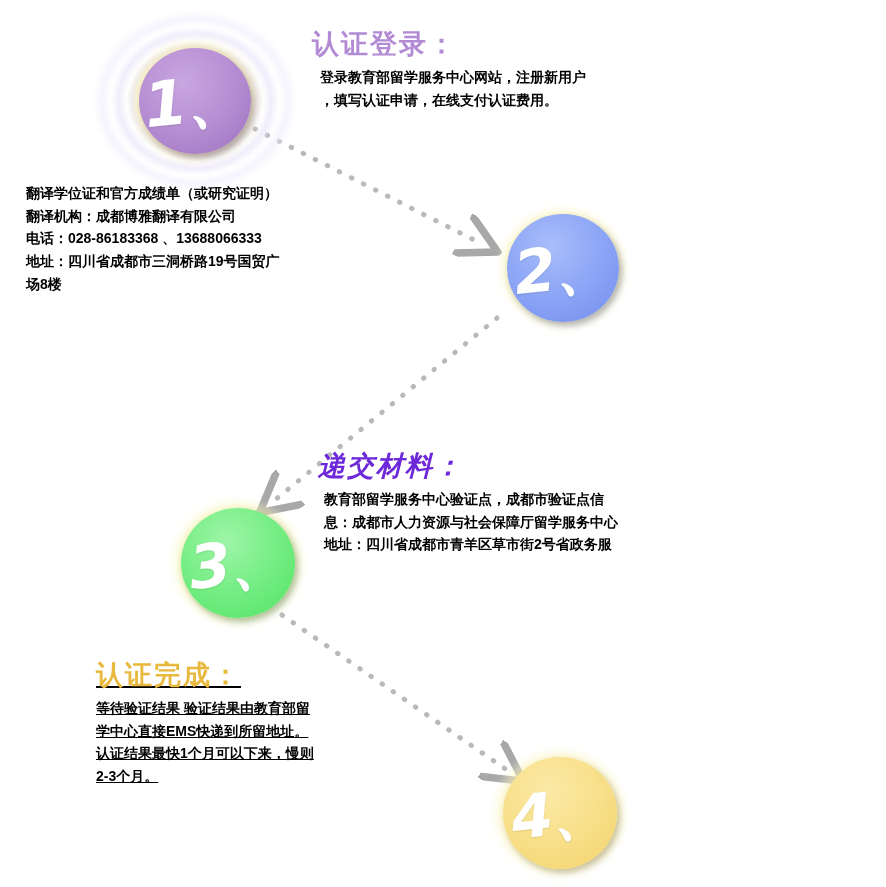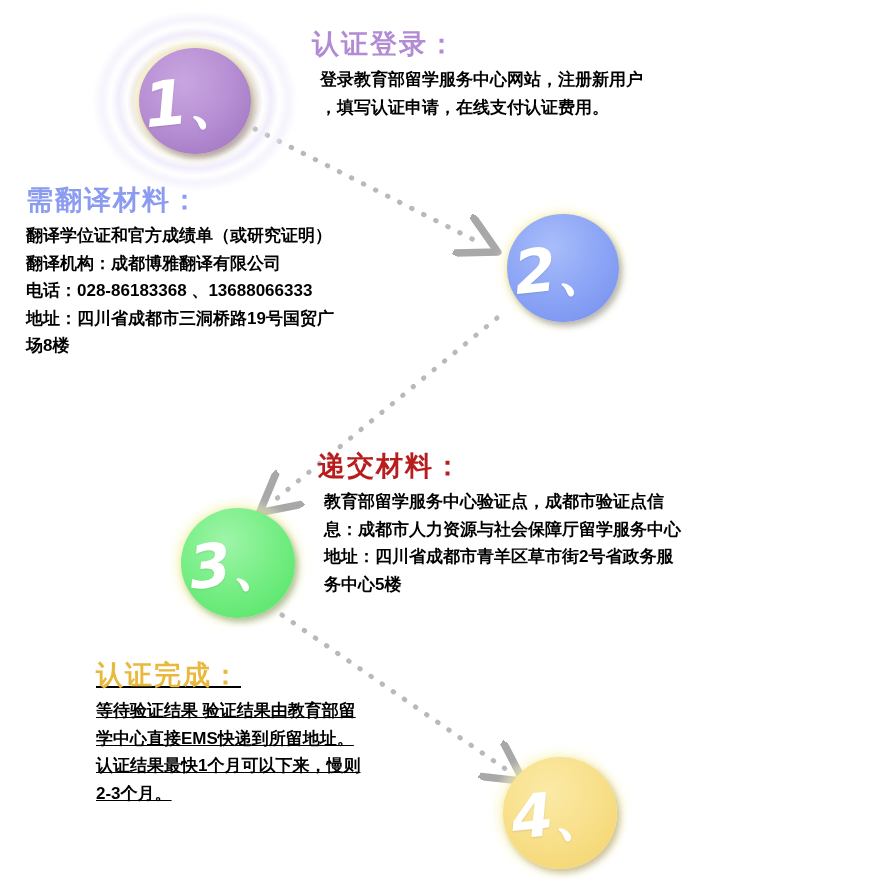--- a/index.html
+++ b/index.html
@@ -154,37 +154,37 @@
     z-index: 4;
   }
   .step-heading {
     font-size: 27px;
     font-weight: bold;
     letter-spacing: 2px;
     margin: 0 0 4px 0;
     white-space: nowrap;
   }
   .step-body {
-    font-size: 17px;
+    font-size: 14px;
     font-weight: bold;
     color: #000000;
     line-height: 1.62;
     white-space: nowrap;
   }
   .step-body .line { display: block; }
 
   #text-1 { left: 312px; top: 26px; }
   #text-1 .step-heading { color: #b28bd4; }
   #text-1 .step-body { padding-left: 8px; }
 
   #text-2 { left: 26px; top: 182px; }
   #text-2 .step-heading { color: #8b9cf0; }
 
   #text-3 { left: 318px; top: 448px; }
-  #text-3 .step-heading { color: #b91c1c; }
+  #text-3 .step-heading { color: #6d28d9; font-style: italic; }
   #text-3 .step-body { padding-left: 6px; }
 
   #text-4 { left: 96px; top: 657px; text-decoration: underline; }
   #text-4 .step-heading { color: #e8b93c; }
 </style>
 </head>
 <body>
 
 <div id="page">
 
@@ -219,21 +219,20 @@
   </div>
 
   <div class="step-node" id="node-2">
     <div class="halo glow"></div>
     <div class="bubble">
       <span class="bubble-num">2、</span>
     </div>
   </div>
 
   <div class="step-text" id="text-2">
-    <div class="step-heading">需翻译材料：</div>
     <div class="step-body">
       <span class="line">翻译学位证和官方成绩单（或研究证明）</span>
       <span class="line">翻译机构：成都博雅翻译有限公司</span>
       <span class="line">电话：028-86183368 、13688066333</span>
       <span class="line">地址：四川省成都市三洞桥路19号国贸广</span>
       <span class="line">场8楼</span>
     </div>
   </div>
 
   <div class="step-node" id="node-3">
@@ -242,21 +241,20 @@
       <span class="bubble-num">3、</span>
     </div>
   </div>
 
   <div class="step-text" id="text-3">
     <div class="step-heading">递交材料：</div>
     <div class="step-body">
       <span class="line">教育部留学服务中心验证点，成都市验证点信</span>
       <span class="line">息：成都市人力资源与社会保障厅留学服务中心</span>
       <span class="line">地址：四川省成都市青羊区草市街2号省政务服</span>
-      <span class="line">务中心5楼</span>
     </div>
   </div>
 
   <div class="step-node" id="node-4">
     <div class="halo glow"></div>
     <div class="bubble">
       <span class="bubble-num">4、</span>
     </div>
   </div>
 

